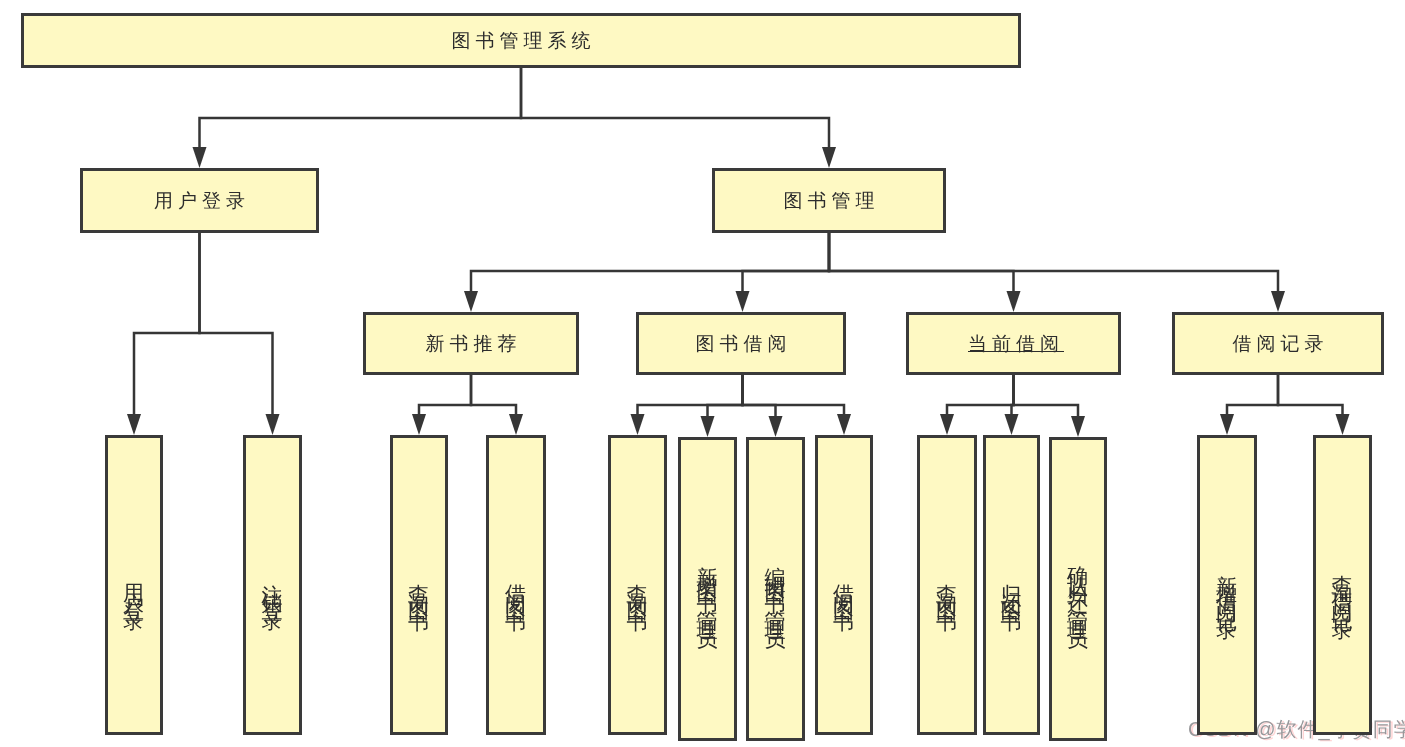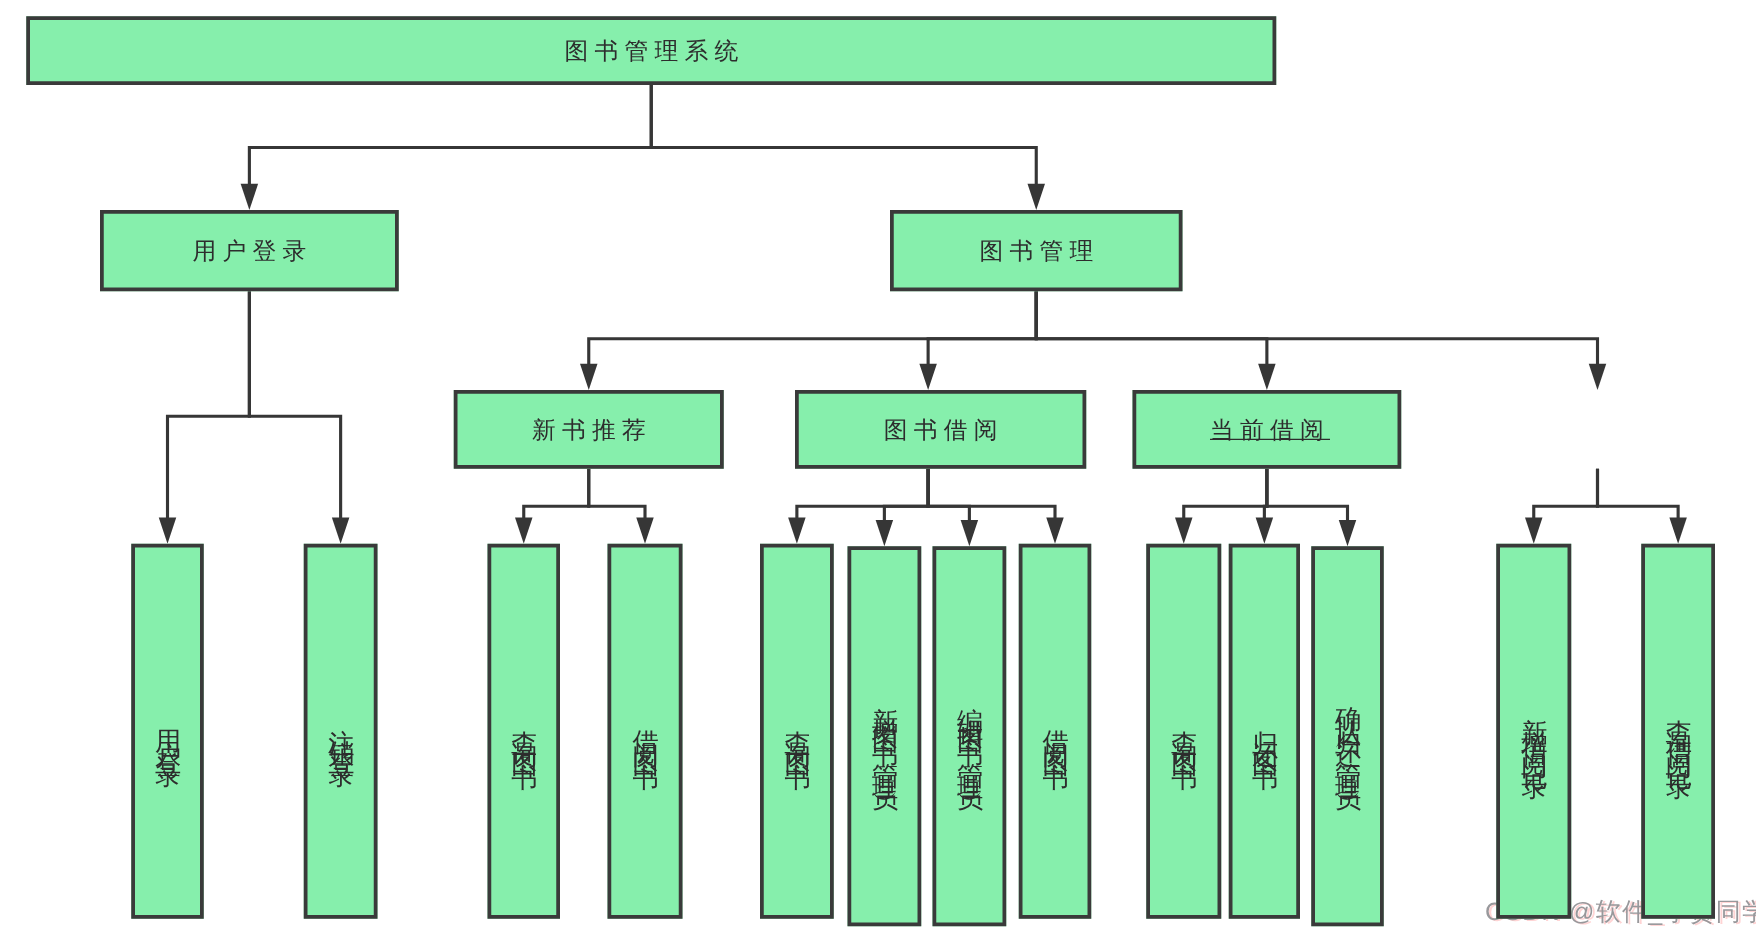--- a/index.html
+++ b/index.html
@@ -22,21 +22,21 @@
   }
   #edge-layer {
     position: absolute;
     left: 0; top: 0;
     pointer-events: none;
   }
   .node {
     position: absolute;
     box-sizing: border-box;
     border: 3px solid #3a3a3a;
-    background: #86efac;
+    background: #fef9c3;
     display: flex;
     align-items: center;
     justify-content: center;
     color: #2d2d2d;
   }
   .node .label {
     font-size: 19px;
     letter-spacing: 5px;
     text-indent: 5px;
     white-space: nowrap;
@@ -112,25 +112,28 @@
     </div>
     <div class="node" style="left: 80px; top: 168px; width: 239px; height: 65px; border-color: rgb(58, 58, 58);">
       <span class="label" style="color: rgb(45, 45, 45);">用户登录</span>
     </div>
     <div class="node" style="left: 363px; top: 312px; width: 216px; height: 63px; border-color: rgb(58, 58, 58);">
       <span class="label" style="color: rgb(45, 45, 45);">新书推荐</span>
     </div>
     <div class="node" style="left: 712px; top: 168px; width: 234px; height: 65px; border-color: rgb(58, 58, 58);">
       <span class="label" style="color: rgb(45, 45, 45);">图书管理</span>
     </div>
-    <div class="node" style="left: 636px; top: 312px; width: 233px; height: 63px; border-color: rgb(58, 58, 58);">
+    <div class="node" style="left: 636px; top: 312px; width: 210px; height: 63px; border-color: rgb(58, 58, 58);">
       <span class="label" style="color: rgb(45, 45, 45);">图书借阅</span>
     </div>
     <div class="node" style="left: 906px; top: 312px; width: 215px; height: 63px; border-color: rgb(58, 58, 58); text-decoration: underline;">
       <span class="label" style="color: rgb(45, 45, 45);">当前借阅</span>
+    </div>
+    <div class="node" style="left: 1172px; top: 312px; width: 212px; height: 63px; border-color: rgb(58, 58, 58);">
+      <span class="label" style="color: rgb(45, 45, 45);">借阅记录</span>
     </div>
     <div class="node vertical" style="left: 105px; top: 435px; width: 58px; height: 300px; border-color: rgb(58, 58, 58);">
       <span class="label" style="color: rgb(45, 45, 45);">用户登录</span>
     </div>
     <div class="node vertical" style="left: 243px; top: 435px; width: 59px; height: 300px; border-color: rgb(58, 58, 58);">
       <span class="label" style="color: rgb(45, 45, 45);">注销登录</span>
     </div>
     <div class="node vertical" style="left: 390px; top: 435px; width: 58px; height: 300px; border-color: rgb(58, 58, 58);">
       <span class="label" style="color: rgb(45, 45, 45);">查询图书</span>
     </div>

